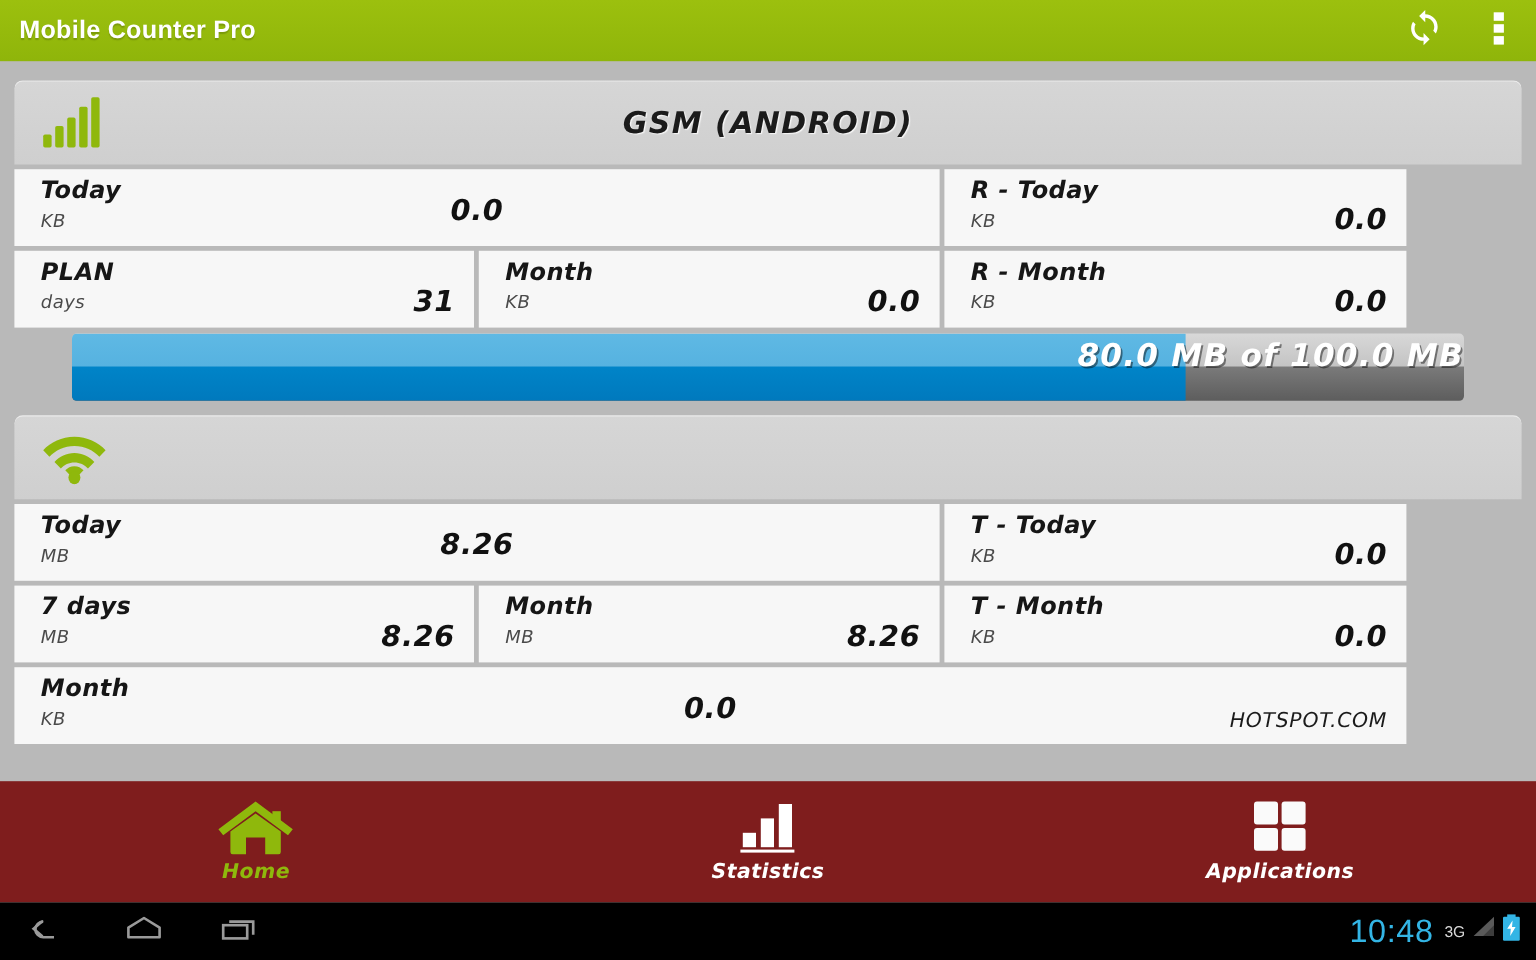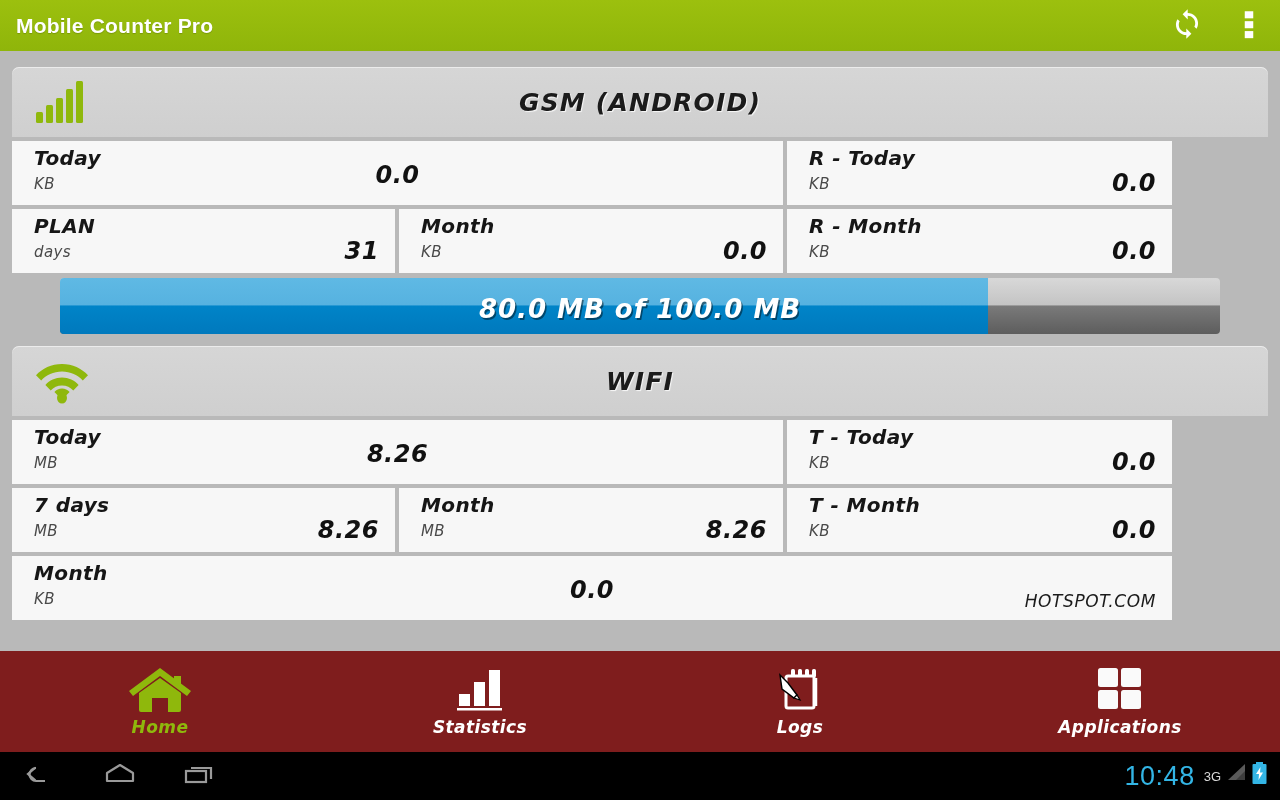--- a/index.html
+++ b/index.html
@@ -85,21 +85,21 @@
   #plan-progress {
     width: 1160px; height: 56px; margin: 5px auto 0; position: relative;
     border-radius: 4px; overflow: hidden;
     background: linear-gradient(#d8d8d8 0%, #c4c4c4 48%, #7a7a7a 50%, #5d5d5d 100%);
   }
   #plan-progress .fill {
     position: absolute; left: 0; top: 0; bottom: 0;
     background: linear-gradient(#5fb9e4 0%, #56b2e0 48%, #0084c8 50%, #0079bd 100%);
   }
   #plan-progress .ptext {
-    position: absolute; left: 0; right: 0; top: 16px; text-align: center;
+    position: absolute; left: 0; right: 0; top: 4px; text-align: right;
     font-size: 26px; font-style: italic; font-weight: bold;
     font-family: "DejaVu Sans", sans-serif; color: #fff; letter-spacing: 1px;
     text-shadow: 1.5px 1.5px 0 rgba(0,0,0,.45);
   }
 
   
   #appnav {
     position: absolute; left: 0; top: 651px; width: 1280px; height: 101px;
     background: #7f1d1d; display: flex; align-items: center;
   }
@@ -214,21 +214,20 @@
 
       <div class="card-header">
         <div class="hdr-icon">
           <svg width="56" height="46" viewBox="0 0 56 46">
             <path d="M28 6C17.5 6 8.2 10.6 2 17.2l5.2 5.4C12 17.2 19.6 13.6 28 13.6s16 3.6 20.8 9l5.2-5.4C47.8 10.6 38.5 6 28 6z" fill="#8fb80c"></path>
             <path d="M28 19.5c-6.6 0-12.5 2.9-16.6 7.4l5.3 5.5c2.8-3.1 6.8-5 11.3-5s8.5 1.9 11.3 5l5.3-5.5c-4.1-4.5-10-7.4-16.6-7.4z" fill="#8fb80c"></path>
             <path d="M28 30.5c-3 0-5.7 1.3-7.6 3.4l5.2 5.4 2.4 2.5 2.4-2.5 5.2-5.4c-1.9-2.1-4.6-3.4-7.6-3.4z" fill="#8fb80c"></path>
             <ellipse cx="28" cy="40" rx="5" ry="5.5" fill="#8fb80c"></ellipse>
           </svg>
         </div>
-        <div class="hdr-title">WIFI</div>
       </div>
 
       <div class="row">
         <div class="cell wide-left">
           <div class="c-label">Today</div>
           <div class="c-unit">MB</div>
           <div class="c-value center">8.26</div>
         </div>
         <div class="cell right-col">
           <div class="c-label">T - Today</div>
@@ -284,35 +283,20 @@
         <svg width="50" height="46" viewBox="0 0 50 46">
           <rect x="4" y="28" width="11" height="12" fill="#ffffff"></rect>
           <rect x="19" y="16" width="11" height="24" fill="#ffffff"></rect>
           <rect x="34" y="4" width="11" height="36" fill="#ffffff"></rect>
           <rect x="2" y="42" width="45" height="2.5" fill="#ffffff"></rect>
         </svg>
       </div>
       <div class="nav-label">Statistics</div>
     </div>
 
-    <div class="nav-item">
-      <div class="nav-icon">
-        <svg width="50" height="46" viewBox="0 0 50 46">
-          <path d="M13 10 h26 v30 a2 2 0 0 1 -2 2 H13 a2 2 0 0 1 -2 -2 V12 a2 2 0 0 1 2 -2 z" fill="none" stroke="#ffffff" stroke-width="3"></path>
-          <path d="M41 12 v28" stroke="#ffffff" stroke-width="2.5" fill="none"></path>
-          <rect x="16" y="3" width="4" height="8" rx="1.6" fill="#ffffff"></rect>
-          <rect x="23" y="3" width="4" height="8" rx="1.6" fill="#ffffff"></rect>
-          <rect x="30" y="3" width="4" height="8" rx="1.6" fill="#ffffff"></rect>
-          <rect x="37" y="3" width="4" height="8" rx="1.6" fill="#ffffff"></rect>
-          <path d="M5 9 L13 17 L22 29 L19 32 L7 23 Z" fill="#ffffff" stroke="#000000" stroke-width="1.4"></path>
-          <path d="M19 32 L22 29 L25 34 Z" fill="#ffffff" stroke="#000000" stroke-width="1.2"></path>
-        </svg>
-      </div>
-      <div class="nav-label">Logs</div>
-    </div>
 
     <div class="nav-item">
       <div class="nav-icon">
         <svg width="50" height="46" viewBox="0 0 50 46">
           <rect x="3" y="2" width="20" height="19" rx="2.5" fill="#fafafa"></rect>
           <rect x="26" y="2" width="20" height="19" rx="2.5" fill="#fafafa"></rect>
           <rect x="3" y="24" width="20" height="19" rx="2.5" fill="#fafafa"></rect>
           <rect x="26" y="24" width="20" height="19" rx="2.5" fill="#fafafa"></rect>
         </svg>
       </div>

